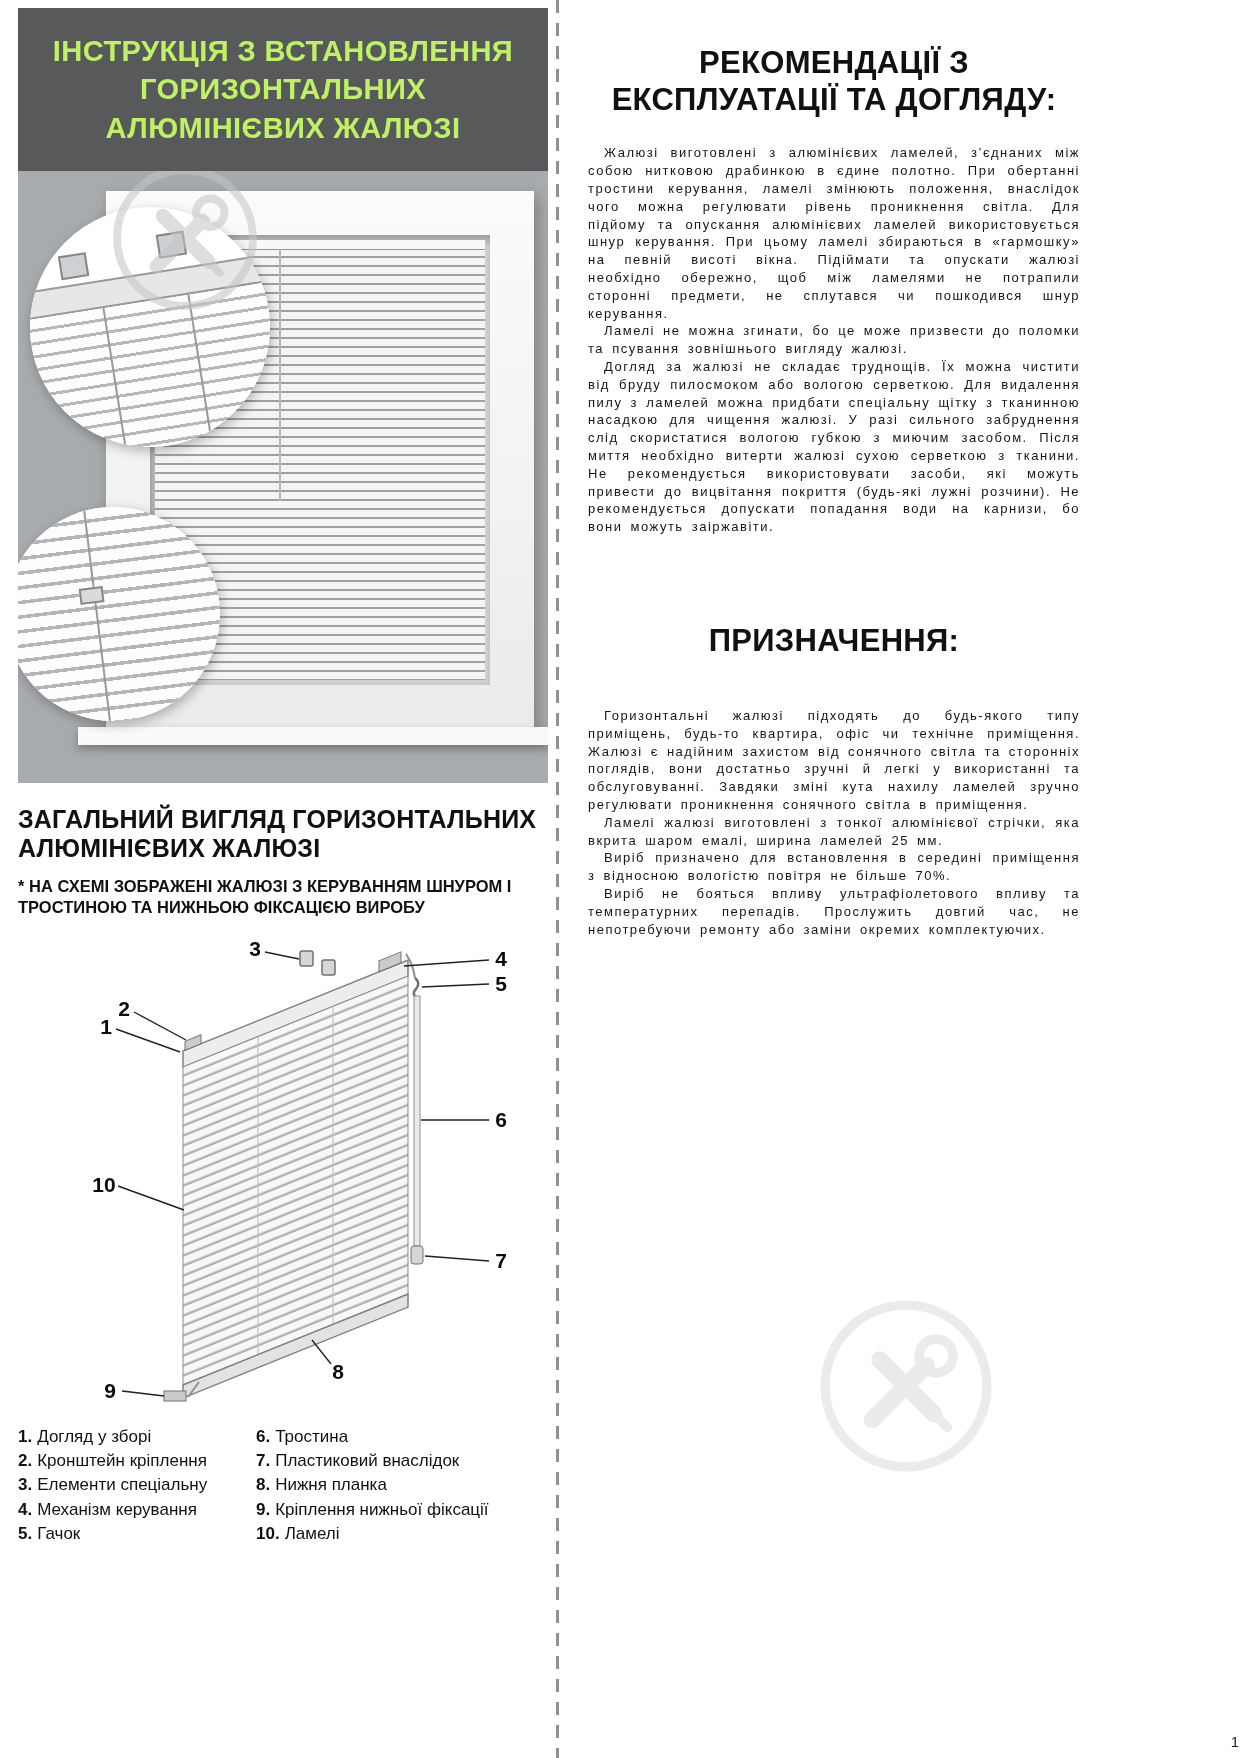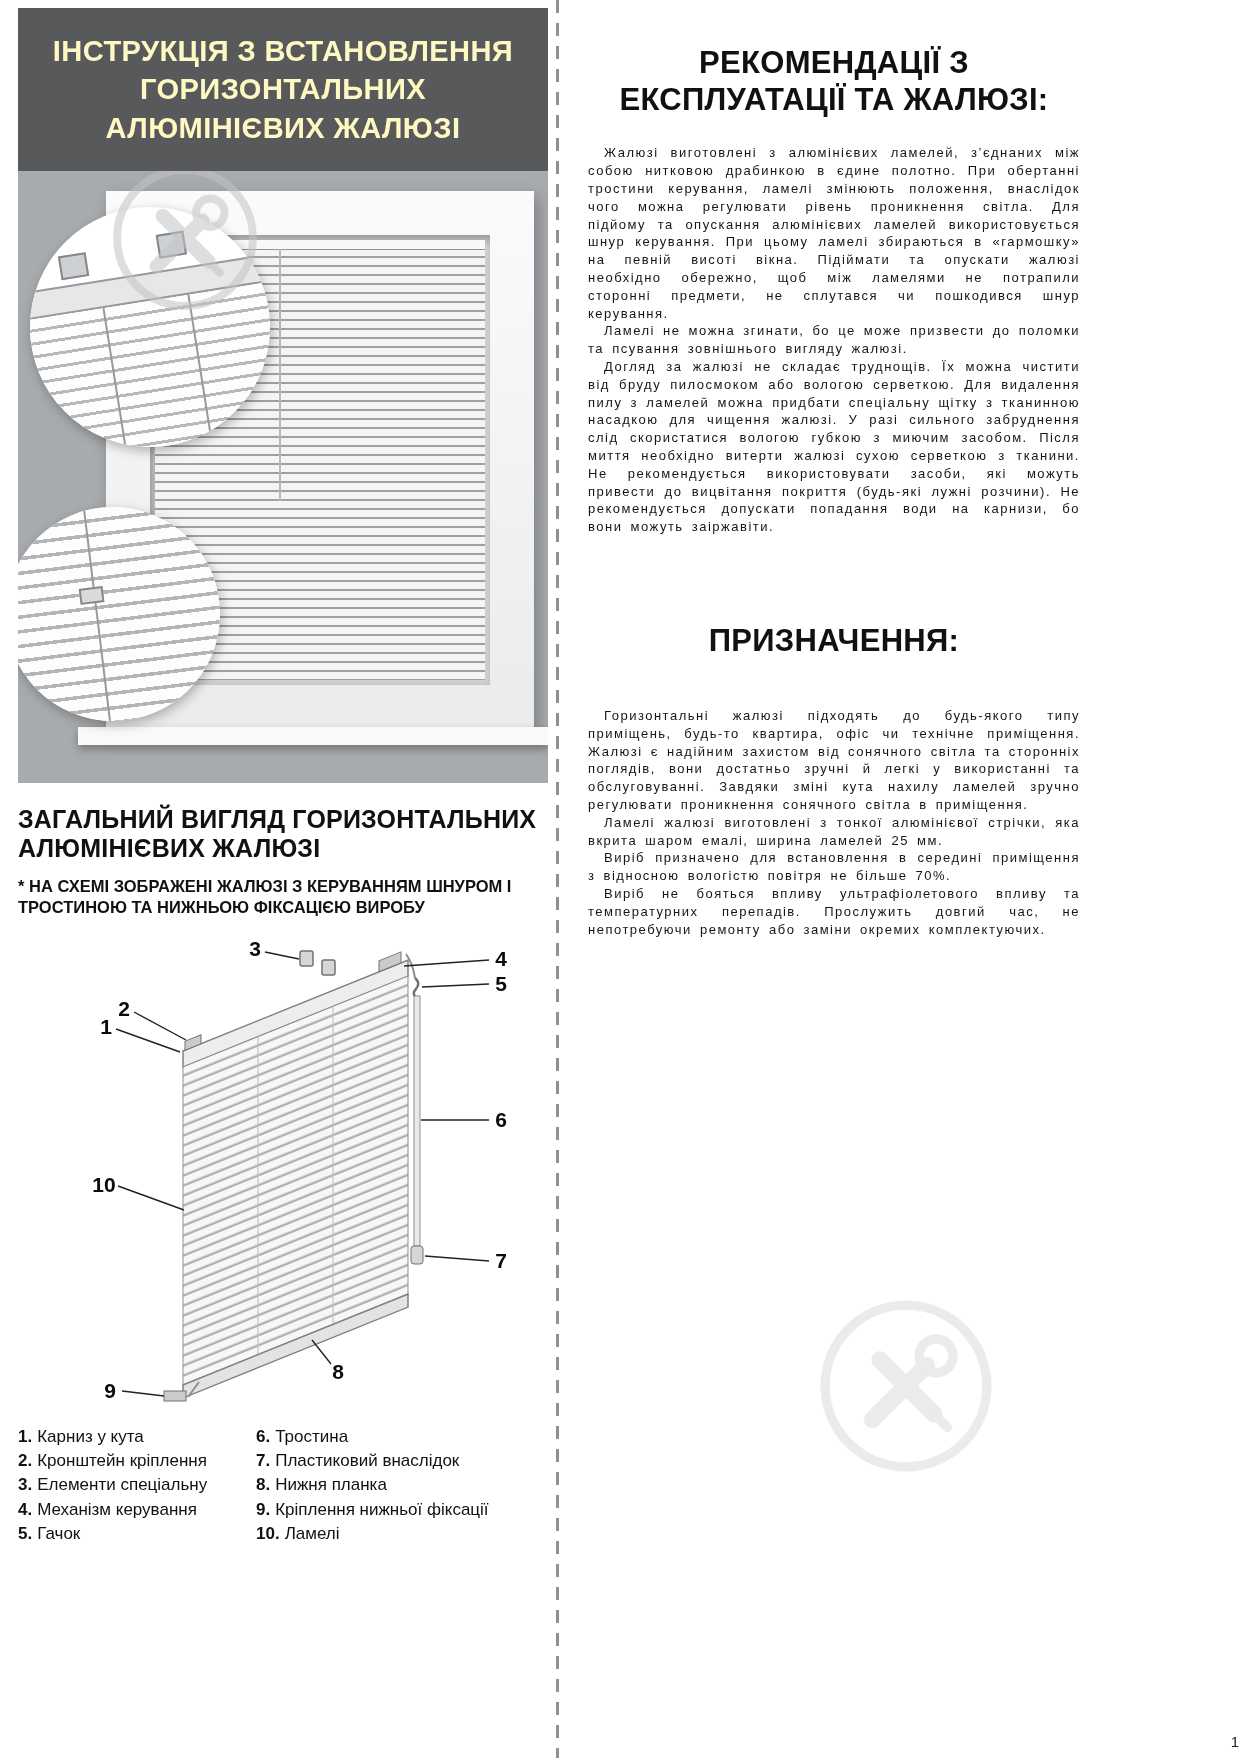--- a/index.html
+++ b/index.html
@@ -6,21 +6,21 @@
   html,body{width:1245px;height:1758px}
   body{position:relative;background:#ffffff;font-family:"Liberation Sans",sans-serif;color:#111;overflow:hidden}
   .page{position:absolute;inset:0;z-index:0}
 
   
   .divider{position:absolute;left:556px;top:0;width:3px;height:1758px;
     background:repeating-linear-gradient(180deg,#8f9194 0 13px,transparent 13px 23px)}
 
   
   .col-left{position:absolute;left:18px;top:8px;width:530px;z-index:1}
-  .header-box{height:163px;background:#58595b;color:#fef9c3;display:flex;align-items:center;justify-content:flex-end;text-align:center;padding:12px 8px}
+  .header-box{height:163px;background:#58595b;color:#bef264;display:flex;align-items:center;justify-content:flex-end;text-align:center;padding:12px 8px}
   .ht{font-weight:bold;font-size:30px;line-height:1.28;letter-spacing:.4px;transform:scaleX(.97)}
 
   .photo{position:relative;height:612px;background:#a8abae;overflow:hidden}
   .casing{position:absolute;left:88px;top:20px;width:428px;height:540px;
     background:linear-gradient(180deg,#fbfbfb,#eaebeb);box-shadow:4px 6px 14px rgba(50,50,50,.35)}
   .recess{position:absolute;left:44px;top:44px;right:44px;bottom:46px;background:#cfd1d2;
     box-shadow:inset 4px 5px 10px rgba(0,0,0,.28)}
   .blinds{position:absolute;inset:5px;background:repeating-linear-gradient(180deg,#f3f4f4 0 7px,#9ea0a2 7px 9px)}
   .headrail-w{position:absolute;left:5px;right:5px;top:5px;height:10px;background:#f8f8f8;border-bottom:1px solid #8f9193}
   .cord-w{position:absolute;left:38%;top:14px;width:2px;height:56%;background:#b7b9ba}
@@ -180,38 +180,38 @@
         <text class="co" x="483" y="197">6</text>
         <text class="co" x="483" y="338">7</text>
         <text class="co" x="320" y="449">8</text>
         <text class="co" x="92" y="468">9</text>
         <text class="co" x="86" y="262">10</text>
       </svg>
     </div>
 
     <div class="legend">
       <div class="legend-col">
-        <div class="legend-item"><b>1.</b><span>Карниз у кута</span></div>
+        <div class="legend-item"><b>1.</b><span>Догляд у зборі</span></div>
         <div class="legend-item"><b>2.</b><span>Кронштейн кріплення</span></div>
         <div class="legend-item"><b>3.</b><span>Елементи спеціальну</span></div>
         <div class="legend-item"><b>4.</b><span>Механізм керування</span></div>
         <div class="legend-item"><b>5.</b><span>Гачок</span></div>
       </div>
       <div class="legend-col">
         <div class="legend-item"><b>6.</b><span>Тростина</span></div>
         <div class="legend-item"><b>7.</b><span>Пластиковий внаслідок</span></div>
         <div class="legend-item"><b>8.</b><span>Нижня планка</span></div>
         <div class="legend-item"><b>9.</b><span>Кріплення нижньої фіксації</span></div>
         <div class="legend-item"><b>10.</b><span>Ламелі</span></div>
       </div>
     </div>
   </div>
 
   <div class="col-right">
-    <div class="rtitle">РЕКОМЕНДАЦІЇ З ЕКСПЛУАТАЦІЇ ТА ЖАЛЮЗІ:</div>
+    <div class="rtitle">РЕКОМЕНДАЦІЇ З ЕКСПЛУАТАЦІЇ ТА ДОГЛЯДУ:</div>
     <p class="body">Жалюзі виготовлені з алюмінієвих ламелей, з’єднаних між собою нитковою драбинкою в єдине полотно. При обертанні тростини керування, ламелі змінюють положення, внаслідок чого можна регулювати рівень проникнення світла. Для підйому та опускання алюмінієвих ламелей використовується шнур керування. При цьому ламелі збираються в «гармошку» на певній висоті вікна. Підіймати та опускати жалюзі необхідно обережно, щоб між ламелями не потрапили сторонні предмети, не сплутався чи пошкодився шнур керування.</p>
     <p class="body">Ламелі не можна згинати, бо це може призвести до поломки та псування зовнішнього вигляду жалюзі.</p>
     <p class="body">Догляд за жалюзі не складає труднощів. Їх можна чистити від бруду пилосмоком або вологою серветкою. Для видалення пилу з ламелей можна придбати спеціальну щітку з тканинною насадкою для чищення жалюзі. У разі сильного забруднення слід скористатися вологою губкою з миючим засобом. Після миття необхідно витерти жалюзі сухою серветкою з тканини. Не рекомендується використовувати засоби, які можуть привести до вицвітання покриття (будь-які лужні розчини). Не рекомендується допускати попадання води на карнизи, бо вони можуть заіржавіти.</p>
 
     <div class="rtitle purpose">ПРИЗНАЧЕННЯ:</div>
     <p class="body">Горизонтальні жалюзі підходять до будь-якого типу приміщень, будь-то квартира, офіс чи технічне приміщення. Жалюзі є надійним захистом від сонячного світла та сторонніх поглядів, вони достатньо зручні й легкі у використанні та обслуговуванні. Завдяки зміні кута нахилу ламелей зручно регулювати проникнення сонячного світла в приміщення.</p>
     <p class="body">Ламелі жалюзі виготовлені з тонкої алюмінієвої стрічки, яка вкрита шаром емалі, ширина ламелей 25 мм.</p>
     <p class="body">Виріб призначено для встановлення в середині приміщення з відносною вологістю повітря не більше 70%.</p>
     <p class="body">Виріб не бояться впливу ультрафіолетового впливу та температурних перепадів. Прослужить довгий час, не непотребуючи ремонту або заміни окремих комплектуючих.</p>
   </div>

